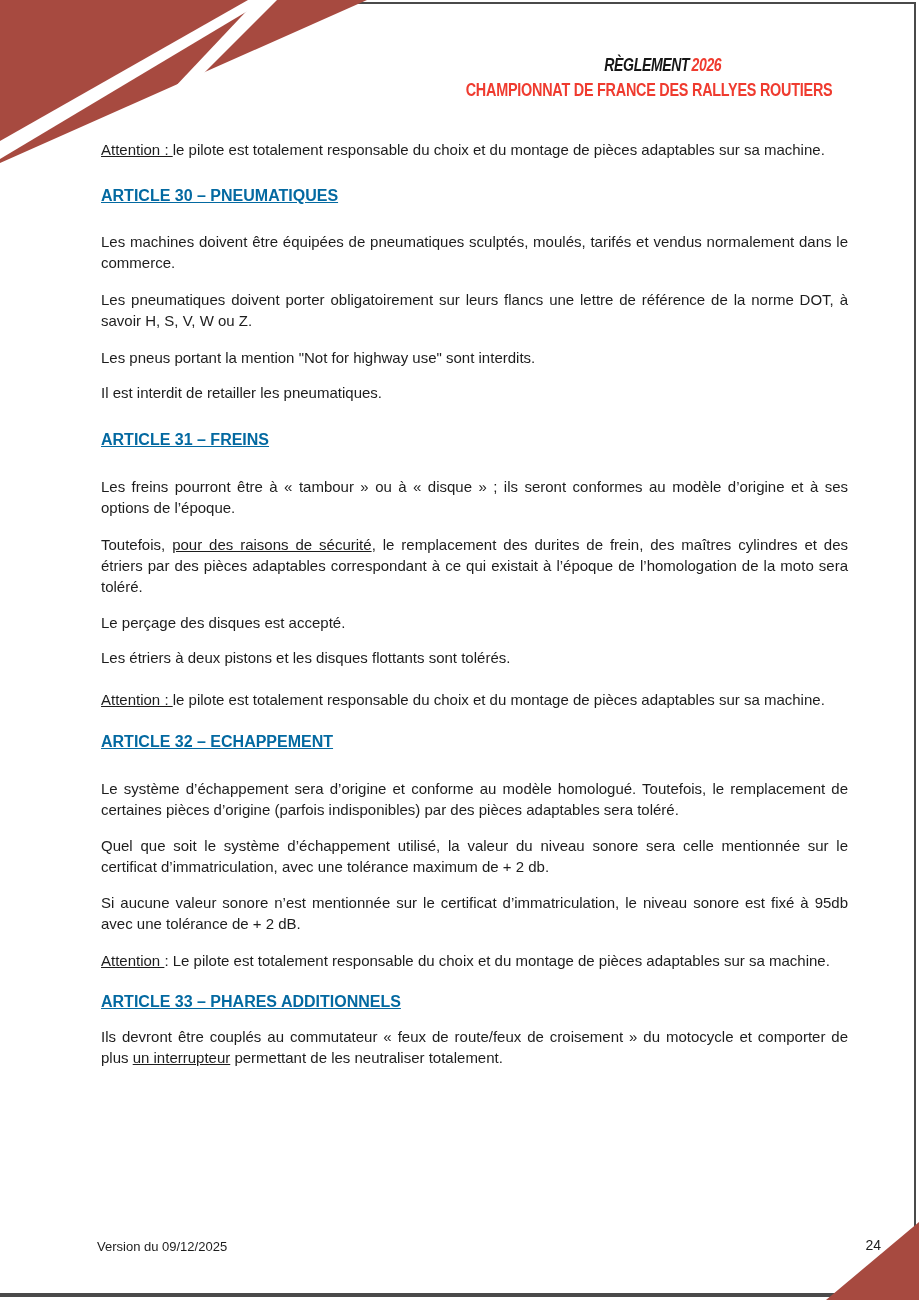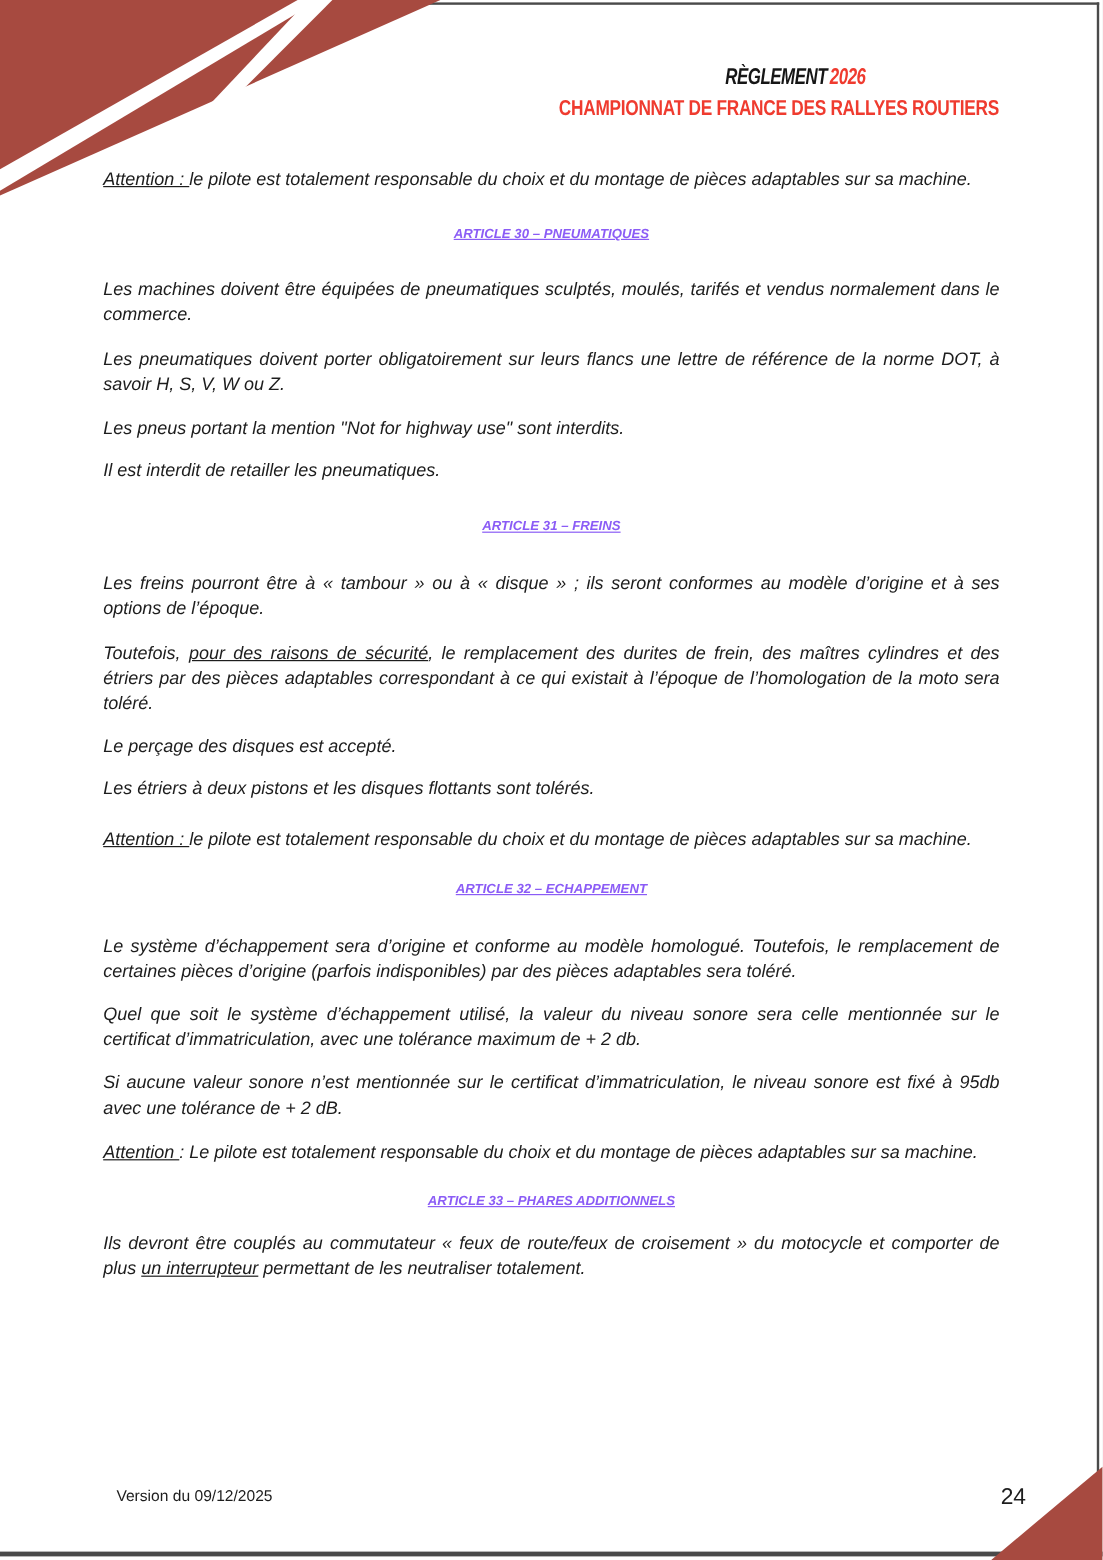--- a/index.html
+++ b/index.html
@@ -21,36 +21,36 @@
     font-size:19px; font-weight:bold; font-style:italic; letter-spacing:-0.5px;
     transform:scaleX(0.74); transform-origin:100% 50%; white-space:nowrap; color:#161616;
   }
   .hdr-title .year { color:#EF3B2F; margin-left:3px; }
   .hdr-sub {
     margin-top:4px; font-size:18px; font-weight:bold; letter-spacing:-0.3px;
     transform:scaleX(0.80); transform-origin:100% 50%; white-space:nowrap; color:#EF3B2F;
   }
 
   .content {
-    position:absolute; left:86px; top:139px; width:747px;
-    font-size:15px; line-height:21px; text-align:justify;font-style:italic;
+    position:absolute; left:101px; top:139px; width:747px;
+    font-size:15px; line-height:21px; text-align:justify;
   }
   .content p { margin:0; }
   .content h2 {
-    margin:0; font-size:11px; line-height:21px; font-weight:bold;
-    color:#8b5cf6; text-decoration:underline; text-align:center;
+    margin:0; font-size:16px; line-height:21px; font-weight:bold;
+    color:#0369a1; text-decoration:underline; text-align:left;
   }
   .u { text-decoration:underline; }
   .mt14{margin-top:14px!important}.mt15{margin-top:15px!important}
   .mt16{margin-top:16px!important}.mt20{margin-top:20px!important}
   .mt21{margin-top:21px!important}.mt25{margin-top:25px!important}
   .mt26{margin-top:26px!important}
 
   .footer-version { position:absolute; left:97px; top:1239px; font-size:13px; }
-  .footer-page    { position:absolute; right:64px; top:1237px; font-size:19px; }
+  .footer-page    { position:absolute; right:38px; top:1237px; font-size:14px; }
 </style>
 </head>
 <body>
 
 <div class="page">
 
   <div class="border-top"></div>
   <div class="border-right"></div>
   <div class="border-bottom"></div>
 

